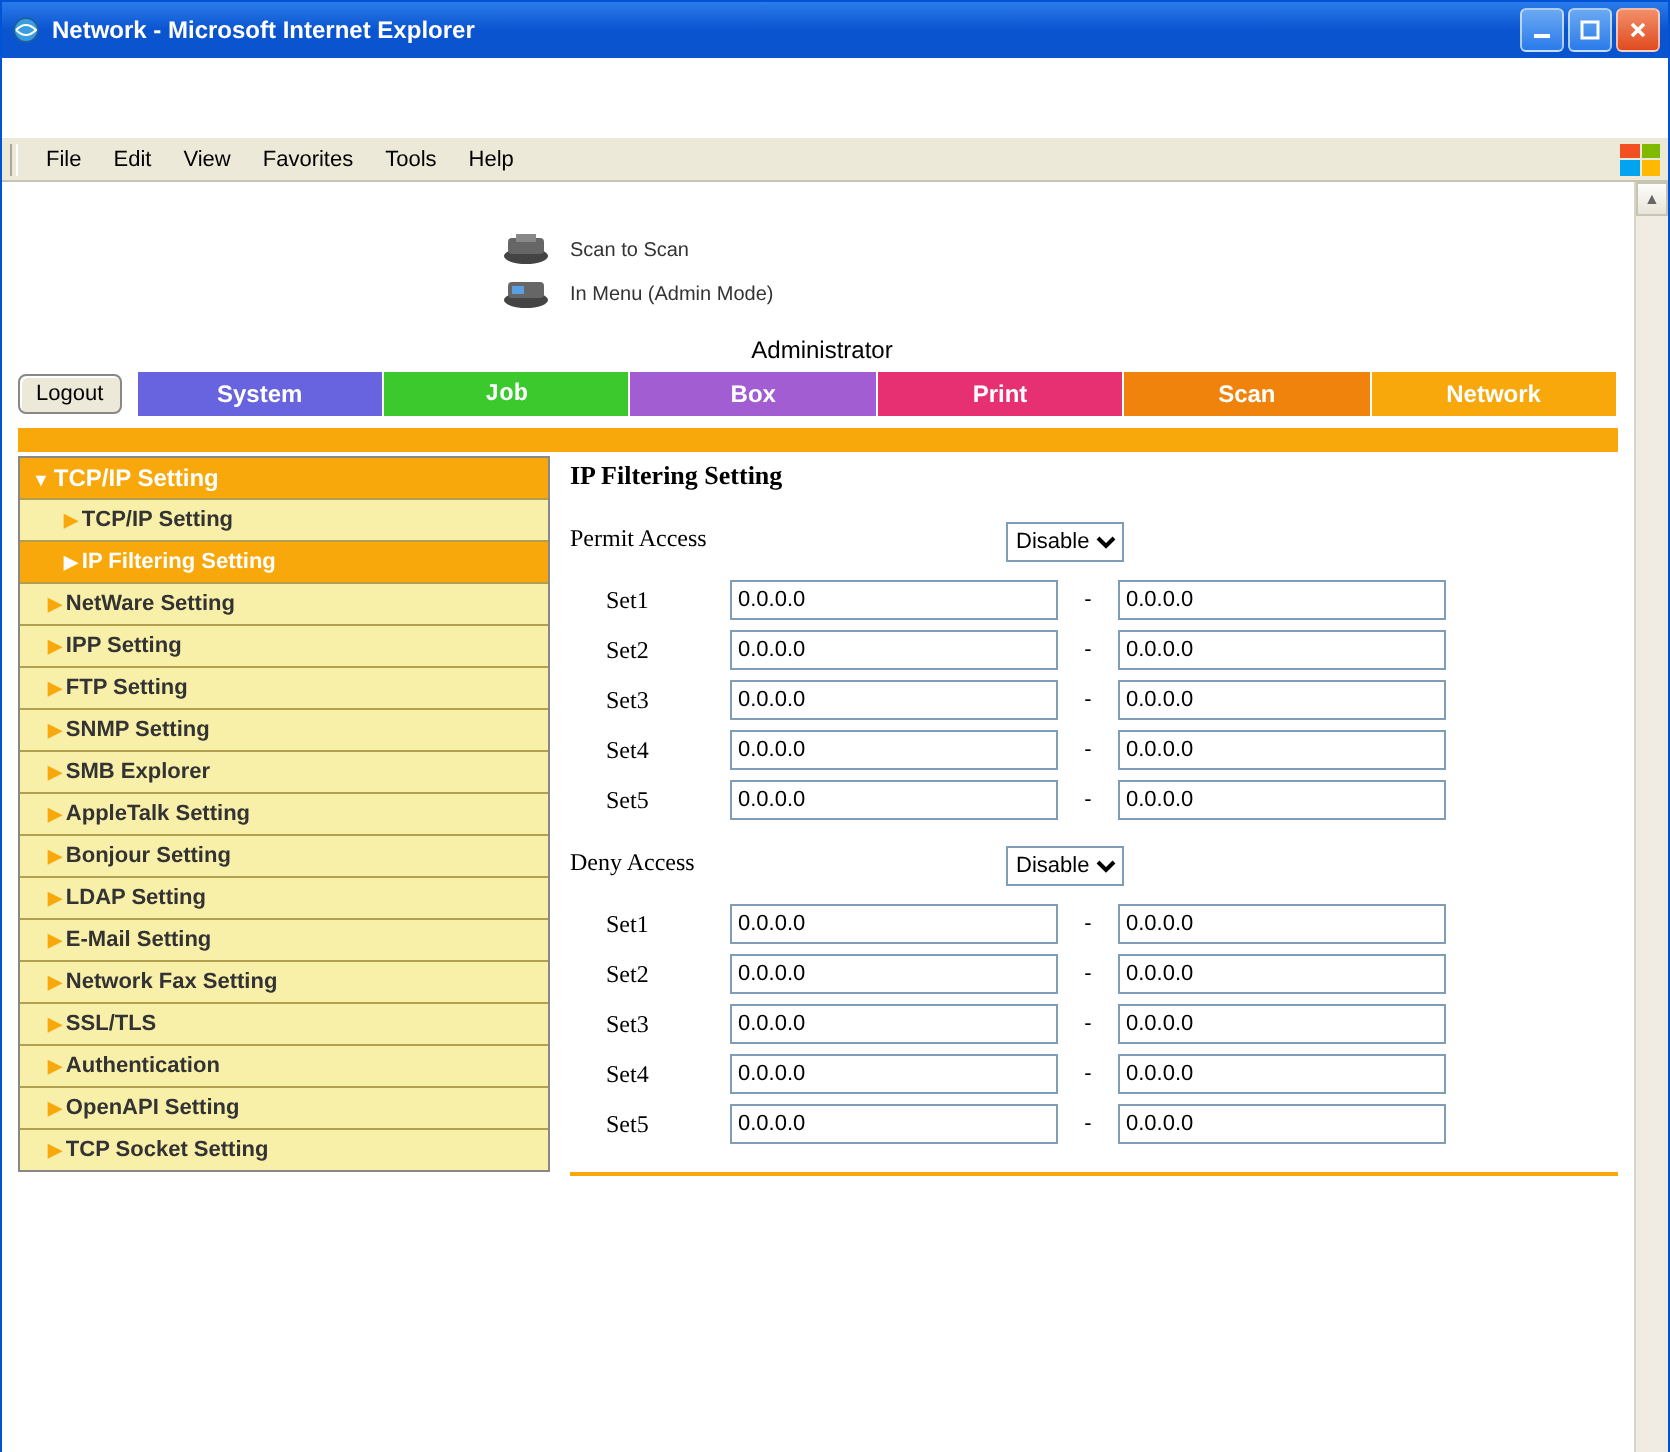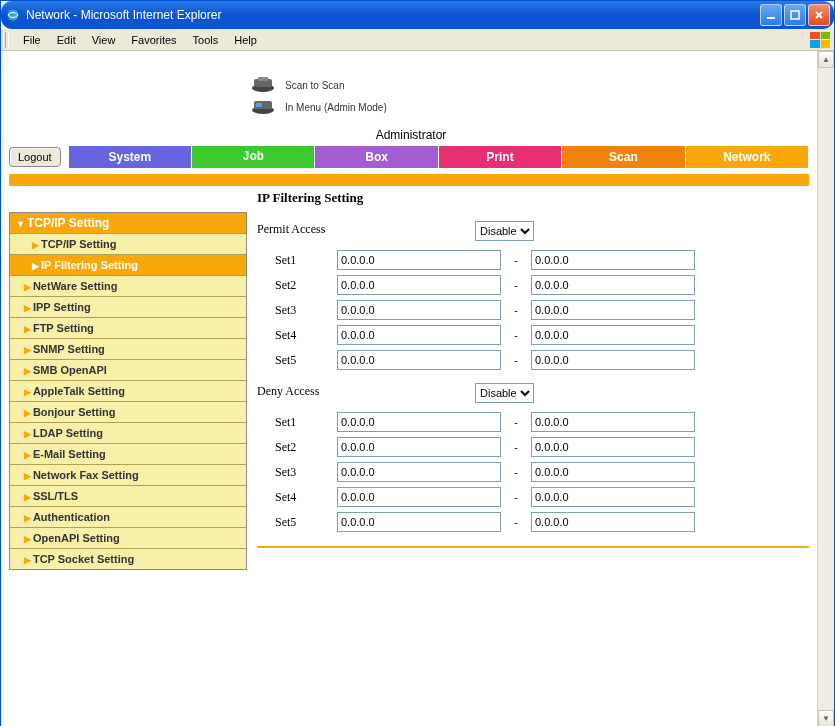--- a/index.html
+++ b/index.html
@@ -1,27 +1,27 @@
 <!DOCTYPE html>
 <html><head>
 <meta charset="utf-8">
 <style>
 * { box-sizing: border-box; margin: 0; padding: 0; }
 body { font-family: Tahoma, Arial, sans-serif; font-size: 11px; background: #fff; }
 
 .window { width: 835px; border: 1px solid #0053d5; background: #fff; }
-.titlebar { background: linear-gradient(to bottom, #2a7bea 0%, #0b54d0 50%, #0b54d0 100%); height: 28px; display: flex; align-items: center; padding: 0 4px; color: #fff; font-weight: normal; font-size: 12px; border-radius: 11px; }
+.titlebar { background: linear-gradient(to bottom, #2a7bea 0%, #0b54d0 50%, #0b54d0 100%); height: 28px; display: flex; align-items: center; padding: 0 4px; color: #fff; font-weight: bold; font-size: 12px; }
 .titlebar .app-icon { width: 16px; height: 16px; margin-right: 5px; display: inline-flex; align-items: center; justify-content: center; }
 .titlebar .title { flex: 1; }
 .win-controls { display: flex; gap: 2px; }
 .win-btn { width: 22px; height: 22px; border-radius: 3px; display: flex; align-items: center; justify-content: center; font-weight: bold; color: #fff; border: 1px solid rgba(255,255,255,0.6); cursor: pointer; }
 .win-min, .win-max { background: linear-gradient(to bottom, #6aa9f2, #2a7bea); }
 .win-close { background: linear-gradient(to bottom, #f28f6a, #e04b1f); }
 
-.menubar { background: #ece9d8; height: 22px; display: flex; align-items: center; padding: 0 4px; border-bottom: 1px solid #c8c4b4; font-size: 11px; }
+.menubar { background: #ece9d8; height: 22px; display: flex; align-items: center; padding: 0 4px; border-bottom: 1px solid #c8c4b4; font-size: 11px; margin-top: 40px; }
 .menubar .grip { width: 4px; height: 16px; border-left: 1px solid #aca899; border-right: 1px solid #fff; margin-right: 6px; }
 .menubar .menu-item { padding: 2px 8px; cursor: default; }
 .menubar .flag { margin-left: auto; width: 20px; height: 16px; display: grid; grid-template-columns: 1fr 1fr; grid-template-rows: 1fr 1fr; gap: 1px; }
 .menubar .flag span:nth-child(1){background:#f25022;} .menubar .flag span:nth-child(2){background:#7fba00;} .menubar .flag span:nth-child(3){background:#00a4ef;} .menubar .flag span:nth-child(4){background:#ffb900;}
 
 .viewport { position: relative; height: 676px; background: #fff; }
 .scrollbar-v { position:absolute; right:0; top:0; bottom:0; width:17px; background:#f0ece3; border-left:1px solid #d8d4c8;}
 .scroll-arrow { height:17px; background:linear-gradient(to bottom,#fdfdfb,#e8e4d8); border:1px solid #c8c4b4; display:flex;align-items:center;justify-content:center;color:#666;font-size:8px;}
 
 .content { padding: 8px 25px 8px 8px; }
@@ -33,21 +33,21 @@
 .admin { margin: 4px 0 4px 4px; font-size:12px; color:#000;text-align:center;}
 .topbar { display:flex; align-items:center; gap:8px; margin-bottom:4px;}
 .logout-btn { background:#ece9d8; border:1px solid #888; border-radius:4px; padding:3px 8px; font-size:11px; cursor:pointer; box-shadow:inset 1px 1px #fff;}
 .tabs { display:flex; flex:1;}
 .tab { flex:1; text-align:center; padding:4px 0; color:#fff; font-weight:bold; font-size:12px; border-right:1px solid #fff; cursor:pointer;}
 .tab-system{background:#6863de;} .tab-job{background:#3cc92e;font-family:Liberation Mono, monospace;} .tab-box{background:#a15dd1;} .tab-print{background:#e73072;} .tab-scan{background:#f0830c;} .tab-network{background:#f8a80b;}
 
 .orange-bar { height:12px; background:#f8a80b; margin:6px 0 2px 0;}
 
 .body-cols { display:flex; gap:10px; align-items:flex-start;}
-.sidebar { width:238px; border:1px solid #888;margin-top:24px; }
+.sidebar { width:266px; border:1px solid #888; }
 .side-header { background:#f8a80b; color:#fff; font-weight:bold; font-size:12px; padding:3px 6px;}
 .side-item { background:#f8efa8; border-top:1px solid #b0a050; padding:4px 6px 4px 14px; font-size:11px; font-weight:bold; color:#333; cursor:pointer;}
 .side-sub { padding-left:22px;}
 .side-item.active { background:#f8a80b; color:#fff;}
 .side-item .arrow{color:#f8a80b; margin-right:2px; font-size:9px;}
 .side-item.active .arrow{color:#fff;}
 .side-header .arrow{color:#fff;margin-right:2px;font-size:9px;}
 
 .main { flex:1; }
 .main h2 { font-size:13px; font-weight:bold; margin:2px 0 10px 0; font-family: "Times New Roman", serif;}
@@ -162,21 +162,21 @@
 
       <div class="body-cols">
         <div class="sidebar">
           <div class="side-header"><span class="arrow">▼</span><span>TCP/IP Setting</span></div>
           <div class="side-item side-sub"><span class="arrow">▶</span><span>TCP/IP Setting</span></div>
           <div class="side-item side-sub active"><span class="arrow">▶</span><span>IP Filtering Setting</span></div>
           <div class="side-item"><span class="arrow">▶</span><span>NetWare Setting</span></div>
           <div class="side-item"><span class="arrow">▶</span><span>IPP Setting</span></div>
           <div class="side-item"><span class="arrow">▶</span><span>FTP Setting</span></div>
           <div class="side-item"><span class="arrow">▶</span><span>SNMP Setting</span></div>
-          <div class="side-item"><span class="arrow">▶</span><span>SMB OpenAPI</span></div>
+          <div class="side-item"><span class="arrow">▶</span><span>SMB Explorer</span></div>
           <div class="side-item"><span class="arrow">▶</span><span>AppleTalk Setting</span></div>
           <div class="side-item"><span class="arrow">▶</span><span>Bonjour Setting</span></div>
           <div class="side-item"><span class="arrow">▶</span><span>LDAP Setting</span></div>
           <div class="side-item"><span class="arrow">▶</span><span>E-Mail Setting</span></div>
           <div class="side-item"><span class="arrow">▶</span><span>Network Fax Setting</span></div>
           <div class="side-item"><span class="arrow">▶</span><span>SSL/TLS</span></div>
           <div class="side-item"><span class="arrow">▶</span><span>Authentication</span></div>
           <div class="side-item"><span class="arrow">▶</span><span>OpenAPI Setting</span></div>
           <div class="side-item"><span class="arrow">▶</span><span>TCP Socket Setting</span></div>
         </div>

